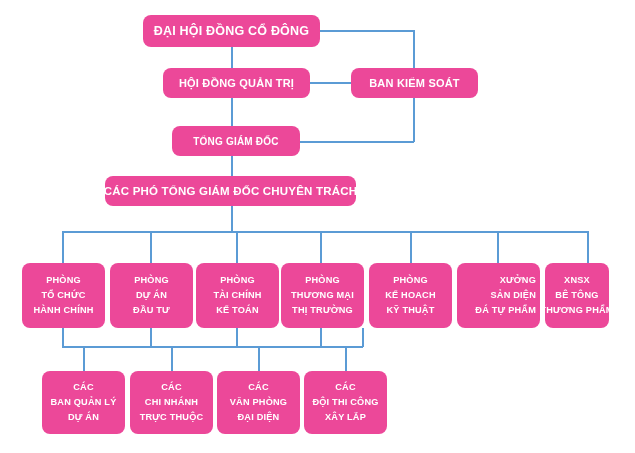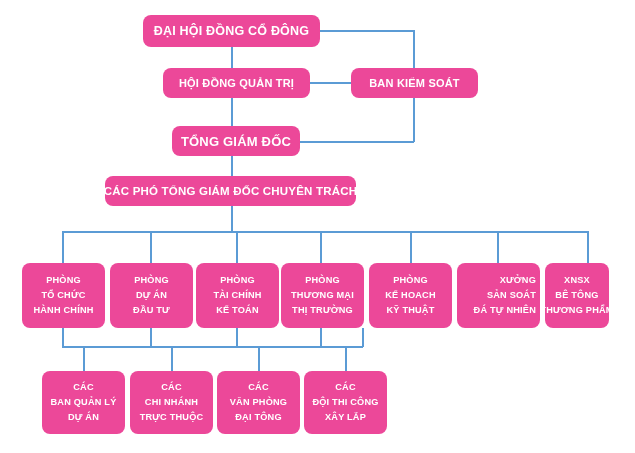--- a/index.html
+++ b/index.html
@@ -38,21 +38,21 @@
   }
   .node-lvl1 {
     font-size: 12.5px;
     padding: 0 12px;
   }
   .node-lvl2 {
     font-size: 11px;
     padding: 0 10px;
   }
   .node-lvl3 {
-    font-size: 13px;
+    font-size: 10px;
     padding: 0 10px;
   }
   .node-lvl4 {
     font-size: 11.5px;
     padding: 0 10px;
   }
   .node-dept {
     font-size: 9.2px;
     line-height: 15px;
     font-weight: bold;
@@ -161,22 +161,22 @@
   </div>
 
   <div class="node node-dept" style="left:369px; top:263px; width:83px; height:65px;">
     <span class="line-txt">PHÒNG</span>
     <span class="line-txt">KẾ HOACH</span>
     <span class="line-txt">KỸ THUẬT</span>
   </div>
 
   <div class="node node-dept" style="left:457px; top:263px; width:83px; height:65px;align-items:flex-end;">
     <span class="line-txt">XƯỞNG</span>
-    <span class="line-txt">SẢN SOÁT</span>
-    <span class="line-txt">ĐÁ TỰ NHIÊN</span>
+    <span class="line-txt">SẢN DIỆN</span>
+    <span class="line-txt">ĐÁ TỰ PHẨM</span>
   </div>
 
   <div class="node node-dept" style="left:545px; top:263px; width:64px; height:65px;">
     <span class="line-txt">XNSX</span>
     <span class="line-txt">BÊ TÔNG</span>
     <span class="line-txt">THƯƠNG PHẨM</span>
   </div>
 
   <div class="node node-sub" style="left:42px; top:371px; width:83px; height:63px;">
     <span class="line-txt">CÁC</span>
@@ -186,21 +186,21 @@
 
   <div class="node node-sub" style="left:130px; top:371px; width:83px; height:63px;">
     <span class="line-txt">CÁC</span>
     <span class="line-txt">CHI NHÁNH</span>
     <span class="line-txt">TRỰC THUỘC</span>
   </div>
 
   <div class="node node-sub" style="left:217px; top:371px; width:83px; height:63px;">
     <span class="line-txt">CÁC</span>
     <span class="line-txt">VĂN PHÒNG</span>
-    <span class="line-txt">ĐẠI TÔNG</span>
+    <span class="line-txt">ĐẠI DIỆN</span>
   </div>
 
   <div class="node node-sub" style="left:304px; top:371px; width:83px; height:63px;">
     <span class="line-txt">CÁC</span>
     <span class="line-txt">ĐỘI THI CÔNG</span>
     <span class="line-txt">XÂY LẮP</span>
   </div>
 
 </div>
 

